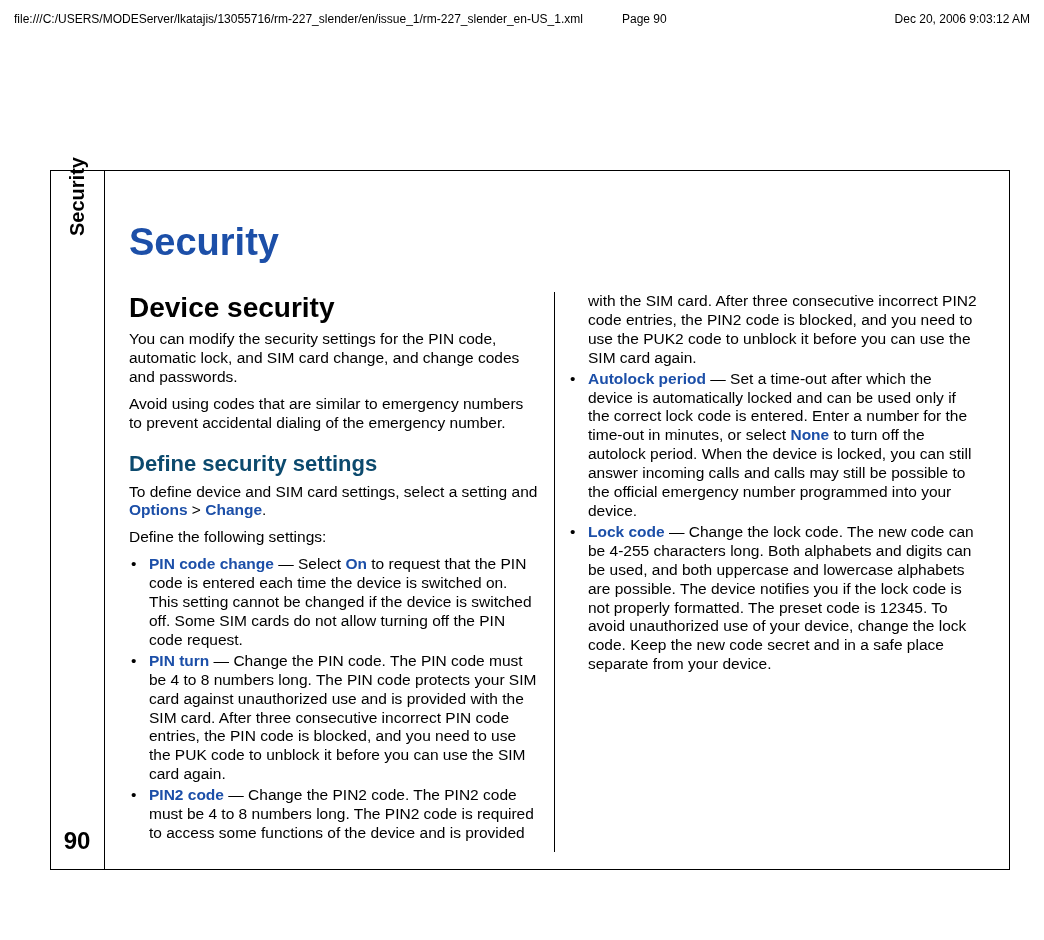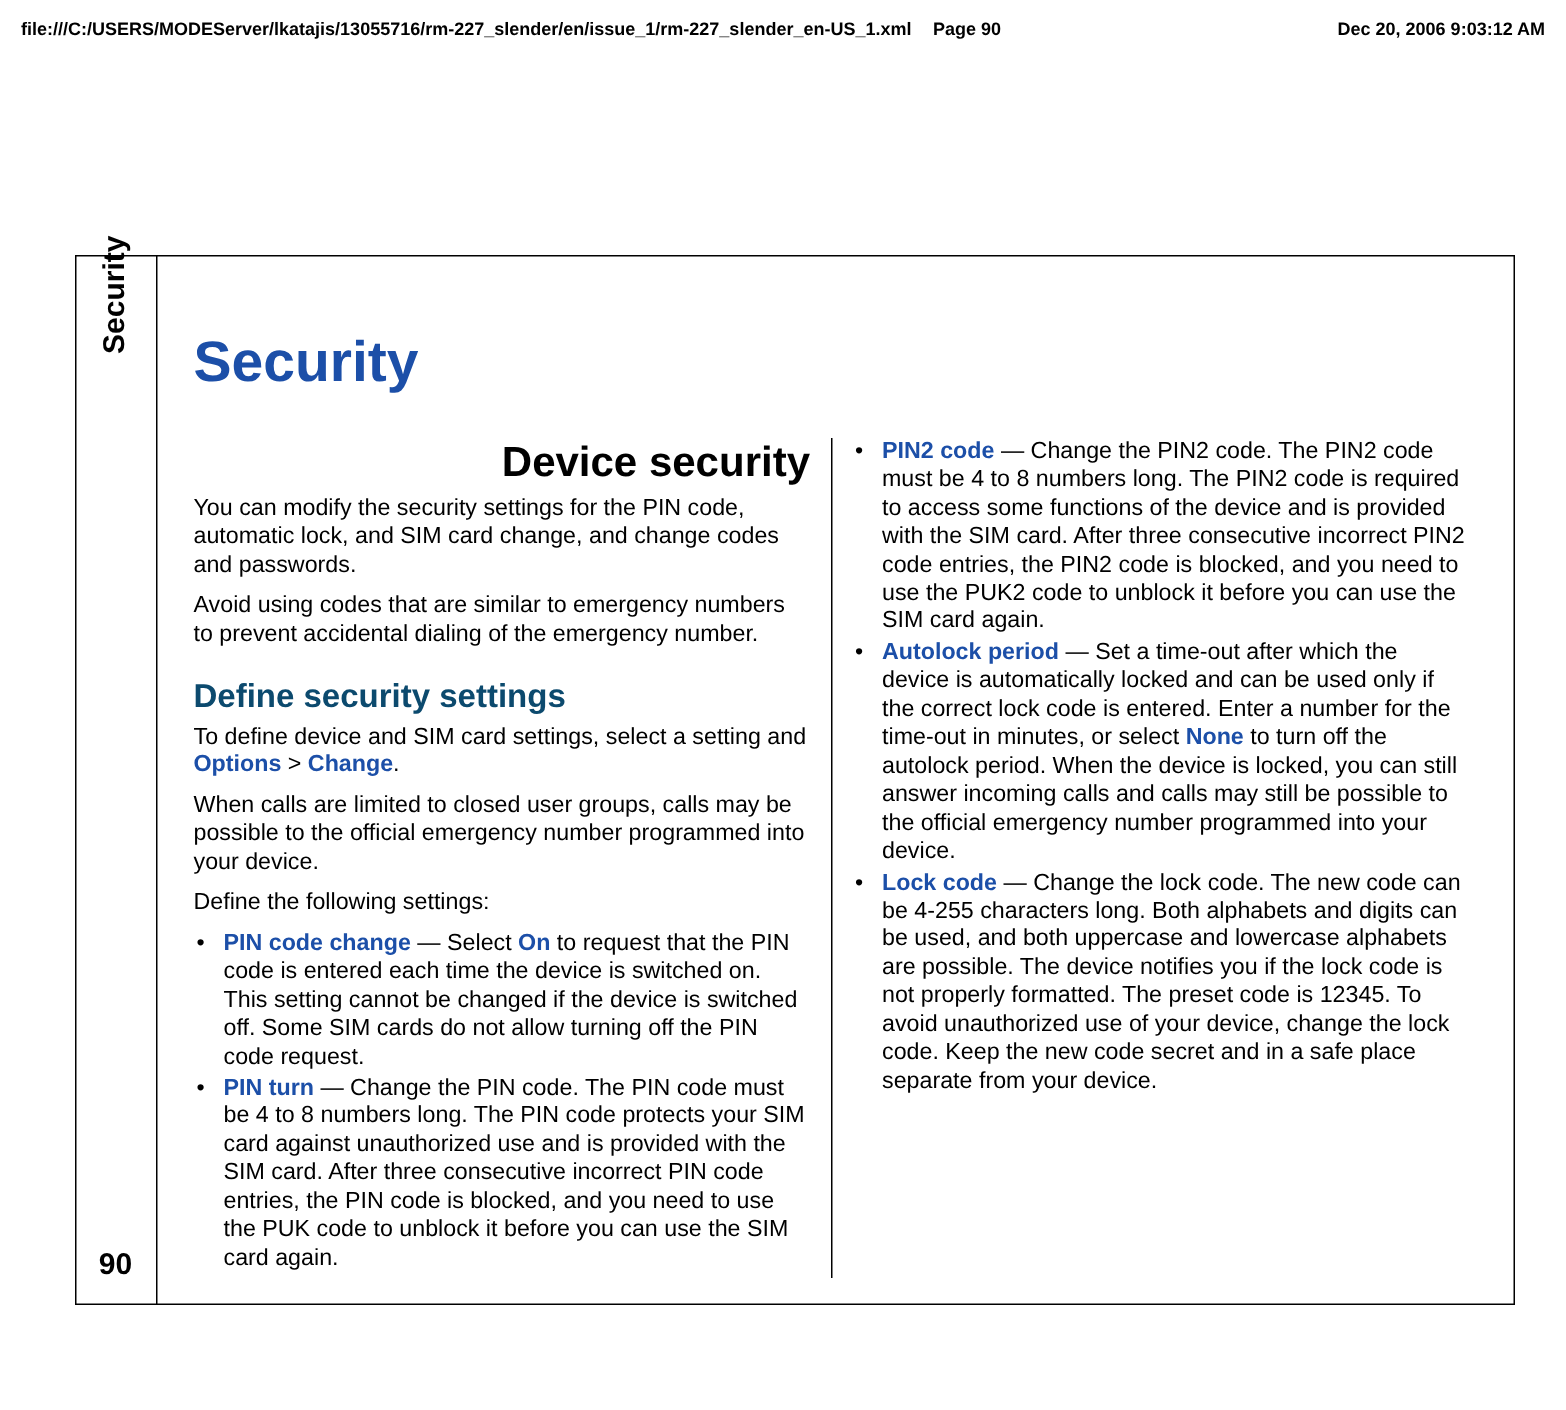--- a/index.html
+++ b/index.html
@@ -12,21 +12,20 @@
       position: relative;
     }
     .header-line {
       position: absolute;
       top: 12px;
       left: 14px;
       right: 14px;
       font-size: 12px;
       display: flex;
       justify-content: space-between;
-      font-weight: bold;
     }
     .header-center { position: absolute; left: 50%; transform: translateX(100px); text-align: center; }
     .page-frame {
       position: absolute;
       top: 170px;
       left: 50px;
       width: 960px;
       height: 700px;
       border: 1px solid #000;
     }
@@ -47,21 +46,21 @@
       font-weight: bold;
       font-size: 20px;
       white-space: nowrap;
     }
     .page-number {
       position: absolute;
       bottom: 15px;
       left: 50%;
       transform: translateX(-50%);
       font-weight: bold;
-      font-size: 20px;
+      font-size: 24px;
     }
     .content {
       position: absolute;
       left: 78px;
       top: 50px;
       right: 30px;
       bottom: 20px;
     }
     h1 {
       color: #1c4fa8;
@@ -74,21 +73,20 @@
       column-gap: 28px;
       column-fill: auto;
       height: 560px;
       column-rule: 1px solid #000;
     }
     h2 {
       font-size: 28px;
       font-weight: bold;
       color: #000;
       margin-bottom: 6px;
-      text-align: right;
     }
     h3 {
       font-size: 22px;
       font-weight: bold;
       color: #0c4a6e;
       margin-top: 18px;
       margin-bottom: 6px;
     }
     p {
       font-size: 15.5px;
@@ -144,21 +142,20 @@
 
       <p>You can modify the security settings for the PIN code, automatic lock, and SIM card change, and change codes and passwords.</p>
       <p>Avoid using codes that are similar to emergency numbers to prevent accidental dialing of the emergency number.</p>
 
       <h3>Define security settings</h3>
 
       <p>
         <span>To define device and SIM card settings, select a setting and </span><span class="hl">Options</span><span class="path-sep"> &gt; </span><span class="hl">Change</span><span>.</span>
       </p>
 
-      <p>When calls are limited to closed user groups, calls may be possible to the official emergency number programmed into your device.</p>
       <p>Define the following settings:</p>
 
       <ul>
         <li>
           <span class="bullet">•</span>
           <span class="hl">PIN code change</span><span> — Select </span><span class="hl">On</span><span> to request that the PIN code is entered each time the device is switched on. This setting cannot be changed if the device is switched off. Some SIM cards do not allow turning off the PIN code request.</span>
         </li>
         <li>
           <span class="bullet">•</span>
           <span class="hl">PIN turn</span><span> — Change the PIN code. The PIN code must be 4 to 8 numbers long. The PIN code protects your SIM card against unauthorized use and is provided with the SIM card. After three consecutive incorrect PIN code entries, the PIN code is blocked, and you need to use the PUK code to unblock it before you can use the SIM card again.</span>

